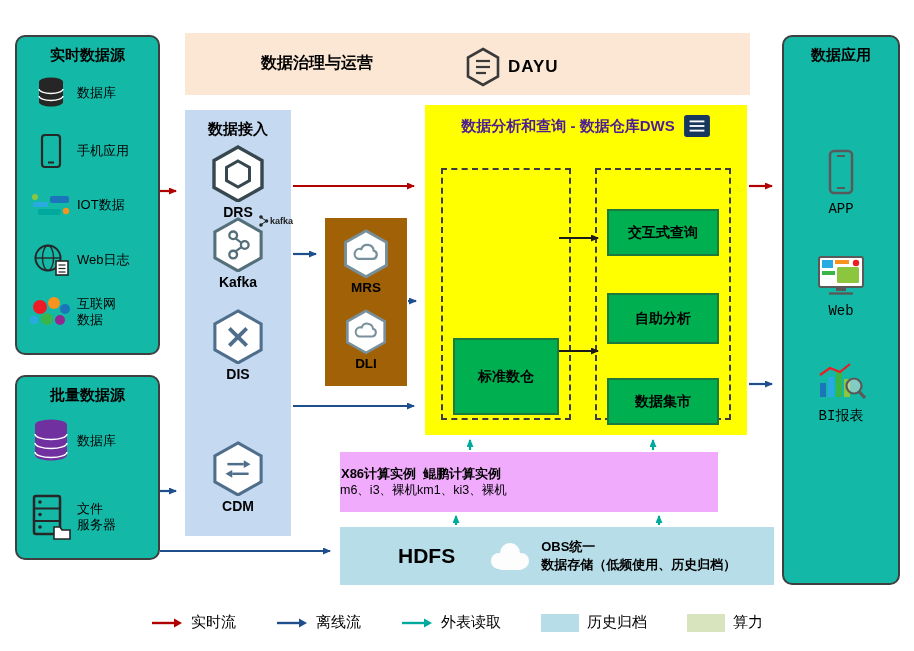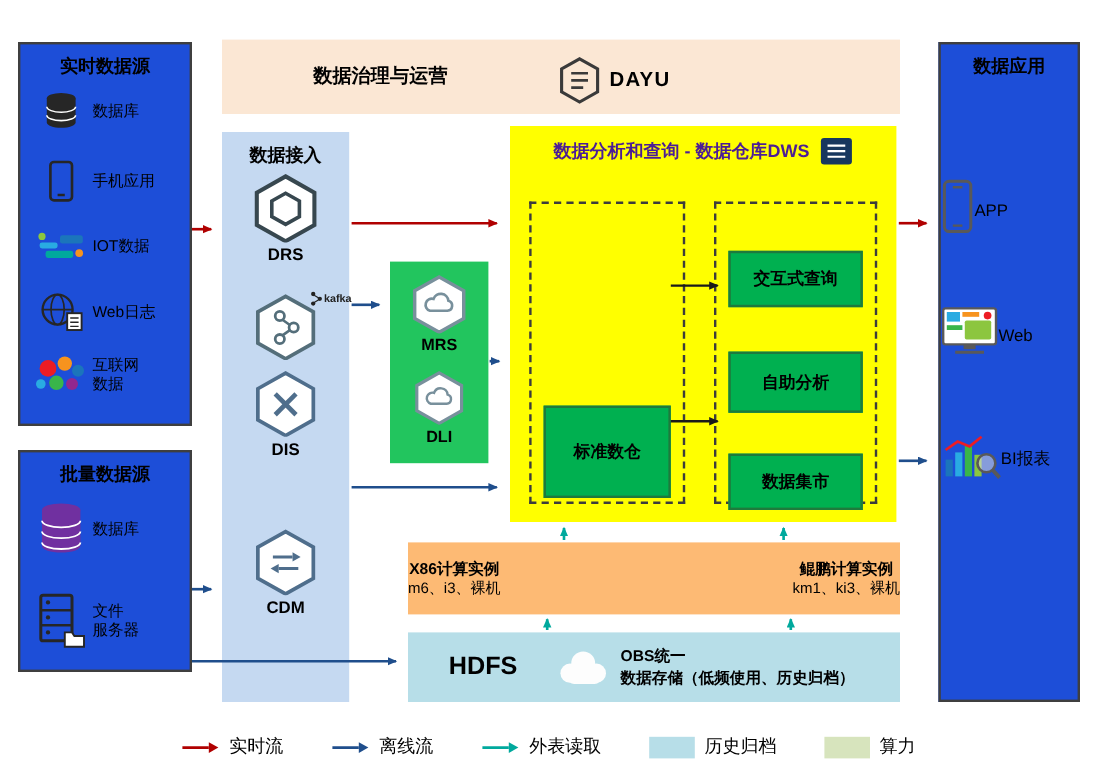--- a/index.html
+++ b/index.html
@@ -1,64 +1,64 @@
 <!DOCTYPE html>
 <html><head>
 <meta charset="utf-8">
 <style>
   html,body{margin:0;padding:0;background:#fff;}
   body{font-family:"Liberation Sans",sans-serif;color:#000;}
   .canvas{position:relative;width:914px;height:651px;background:#fff;overflow:hidden;}
 
-  .panel{position:absolute;background:#1d4ed8;border:2px solid #3f3f3f;border-radius:0;box-sizing:border-box;}
+  .panel{position:absolute;background:#14b8a6;border:2px solid #3f3f3f;border-radius:10px;box-sizing:border-box;}
   .panel-title{font-weight:bold;font-size:15px;text-align:center;margin-top:9px;}
 
   .src-item{position:absolute;left:8px;width:134px;display:flex;align-items:center;}
   .icon-cell{width:52px;display:flex;justify-content:center;align-items:center;flex:0 0 52px;}
   .src-label{font-size:13px;line-height:1.25;}
 
   .banner{position:absolute;left:185px;top:33px;width:565px;height:62px;background:#fbe7d4;}
   .banner-title{position:absolute;left:76px;top:20px;font-weight:bold;font-size:16px;}
   .banner-logo{position:absolute;left:280px;top:14px;display:flex;align-items:center;gap:7px;}
   .banner-logo-text{font-weight:bold;font-size:17px;letter-spacing:1px;}
 
-  .col-ingest{position:absolute;left:185px;top:110px;width:106px;height:475px;background:#c5d9f1;}
+  .col-ingest{position:absolute;left:185px;top:110px;width:106px;height:426px;background:#c5d9f1;}
   .col-title{font-weight:bold;font-size:15px;text-align:center;padding-top:10px;}
   .hex-group{position:absolute;width:100%;display:flex;flex-direction:column;align-items:center;}
   .hex-label{font-weight:bold;font-size:14px;margin-top:2px;}
   .kafka-wrap{position:relative;}
   .kafka-badge{position:absolute;left:46px;top:-2px;display:flex;align-items:center;gap:1px;}
   .kafka-badge-text{font-weight:bold;font-size:9px;color:#222;}
 
-  .gray-box{position:absolute;left:325px;top:218px;width:82px;height:168px;background:#22c55e;}
+  .gray-box{position:absolute;left:325px;top:218px;width:82px;height:168px;background:#a16207;}
 
   .dws{position:absolute;left:425px;top:105px;width:322px;height:330px;background:#ffff00;}
   .dws-title{display:flex;justify-content:center;align-items:center;gap:8px;margin-top:9px;font-weight:bold;font-size:15px;color:#4c1d95;}
   .dashed{position:absolute;border:2px dashed #3c3c3c;box-sizing:border-box;}
   .dashed-left{left:16px;top:63px;width:130px;height:252px;}
   .dashed-right{left:170px;top:63px;width:136px;height:252px;}
   .node{position:absolute;background:#00b050;border:2px solid #1e7a3c;display:flex;align-items:center;justify-content:center;font-weight:bold;font-size:14px;box-sizing:border-box;margin-top:26px;}
   .n-rt{left:28px;top:87px;width:106px;height:93px;}
   .n-std{left:28px;top:207px;width:106px;height:77px;}
   .n-iq{left:182px;top:78px;width:112px;height:47px;}
   .n-sa{left:182px;top:162px;width:112px;height:51px;}
   .n-dm{left:182px;top:247px;width:112px;height:47px;}
 
-  .compute-box{position:absolute;left:340px;top:452px;width:410px;height:60px;background:#fdba74;display:flex;align-items:center;justify-content:space-between;}
+  .compute-box{position:absolute;left:340px;top:452px;width:378px;height:60px;background:#f0abfc;display:flex;align-items:center;justify-content:flex-start;}
   .compute-item{text-align:center;line-height:1.35;}
   .compute-title{font-weight:bold;font-size:13px;}
   .compute-sub{font-size:12.5px;}
 
-  .hdfs-box{position:absolute;left:340px;top:527px;width:410px;height:58px;background:#b7dee8;display:flex;align-items:center;}
+  .hdfs-box{position:absolute;left:340px;top:527px;width:410px;height:58px;background:#b7dee8;display:flex;align-items:center;padding-left:24px;}
   .hdfs-label{font-weight:bold;font-size:21px;margin-left:34px;}
   .obs-cloud{margin-left:30px;display:flex;align-items:center;}
   .obs-text{margin-left:8px;font-size:13px;font-weight:bold;line-height:1.4;}
 
   .apps-panel{left:782px;top:35px;width:118px;height:550px;}
-  .app-item{position:absolute;width:100%;display:flex;flex-direction:row;align-items:center;}
+  .app-item{position:absolute;width:100%;display:flex;flex-direction:column;align-items:center;font-family:Liberation Mono, monospace;}
   .app-label{font-size:14px;margin-top:6px;}
 
   .legend{position:absolute;left:0;top:613px;width:914px;display:flex;justify-content:center;align-items:center;gap:40px;font-size:15px;}
   .legend-item{display:flex;align-items:center;gap:8px;}
   .swatch{width:38px;height:18px;display:inline-block;}
   .swatch-archive{background:#b7dee8;}
   .swatch-compute{background:#d7e4bd;}
 
   svg{display:block;}
   .arrows{position:absolute;left:0;top:0;z-index:10;pointer-events:none;}
@@ -191,21 +191,21 @@
     <div class="col-title">数据接入</div>
 
     <div class="hex-group" style="top:34px;">
       <svg width="54" height="58" viewBox="0 0 54 58">
         <polygon points="27,3 51,16.5 51,43.5 27,57 3,43.5 3,16.5" fill="#ffffff" stroke="#37474f" stroke-width="3.4"></polygon>
         <polygon points="27,17 38.5,23.5 38.5,36.5 27,43 15.5,36.5 15.5,23.5" fill="none" stroke="#37474f" stroke-width="3"></polygon>
       </svg>
       <span class="hex-label">DRS</span>
     </div>
 
-    <div class="hex-group" style="top:134px;gap:23px;">
+    <div class="hex-group" style="top:106px;">
       <span class="kafka-wrap">
         <svg width="52" height="56" viewBox="0 0 54 58">
           <polygon points="27,3 51,16.5 51,43.5 27,57 3,43.5 3,16.5" fill="#ffffff" stroke="#546e7a" stroke-width="3.2"></polygon>
           <circle cx="22" cy="20" r="4" fill="none" stroke="#546e7a" stroke-width="2.4"></circle>
           <circle cx="22" cy="40" r="4" fill="none" stroke="#546e7a" stroke-width="2.4"></circle>
           <circle cx="34" cy="30" r="4" fill="none" stroke="#546e7a" stroke-width="2.4"></circle>
           <line x1="24" y1="23" x2="31" y2="28" stroke="#546e7a" stroke-width="2.2"></line>
           <line x1="24" y1="37" x2="31" y2="32" stroke="#546e7a" stroke-width="2.2"></line>
         </svg>
         <span class="kafka-badge">

